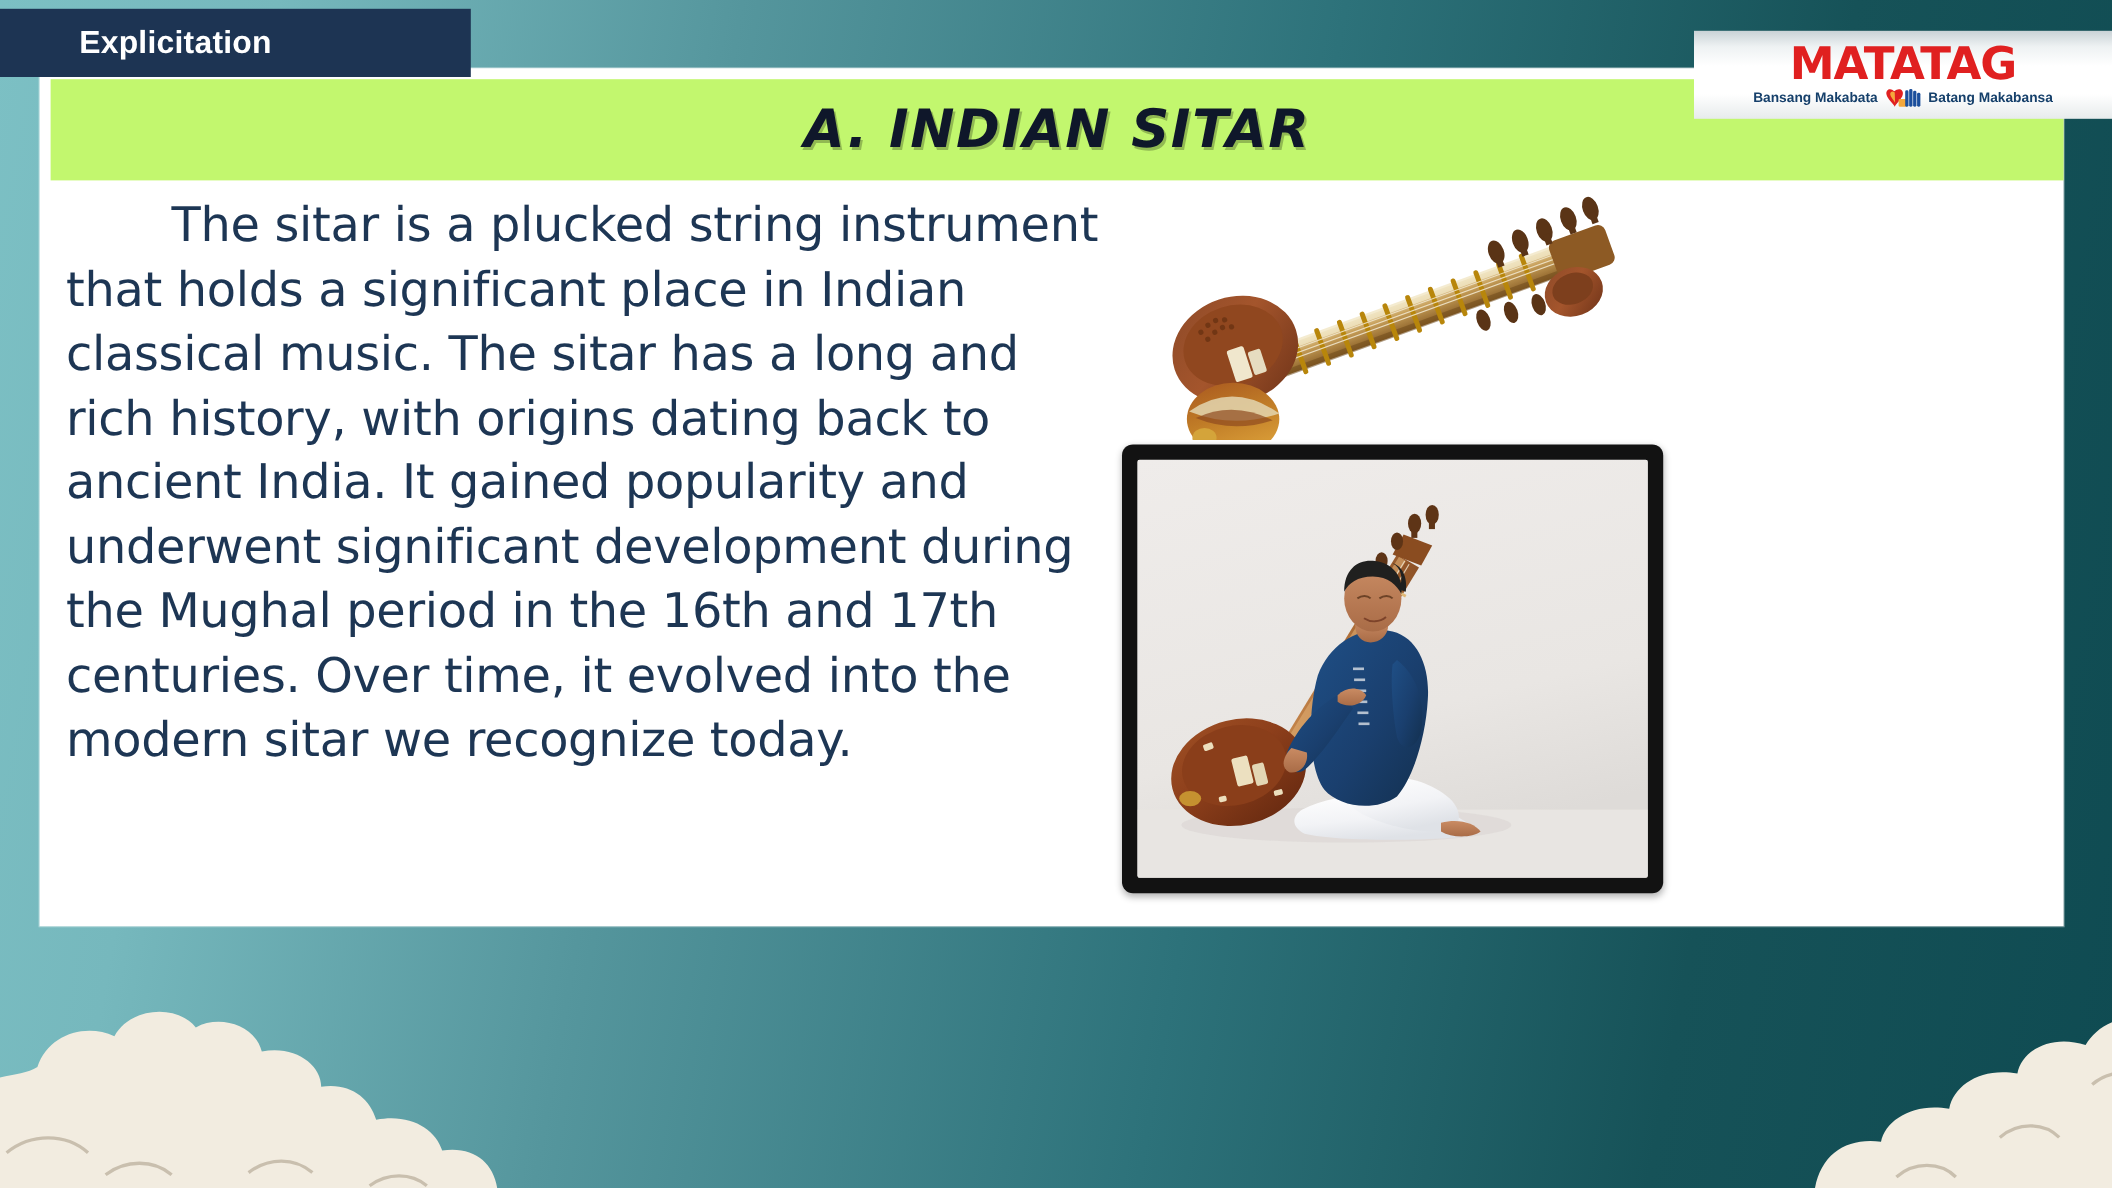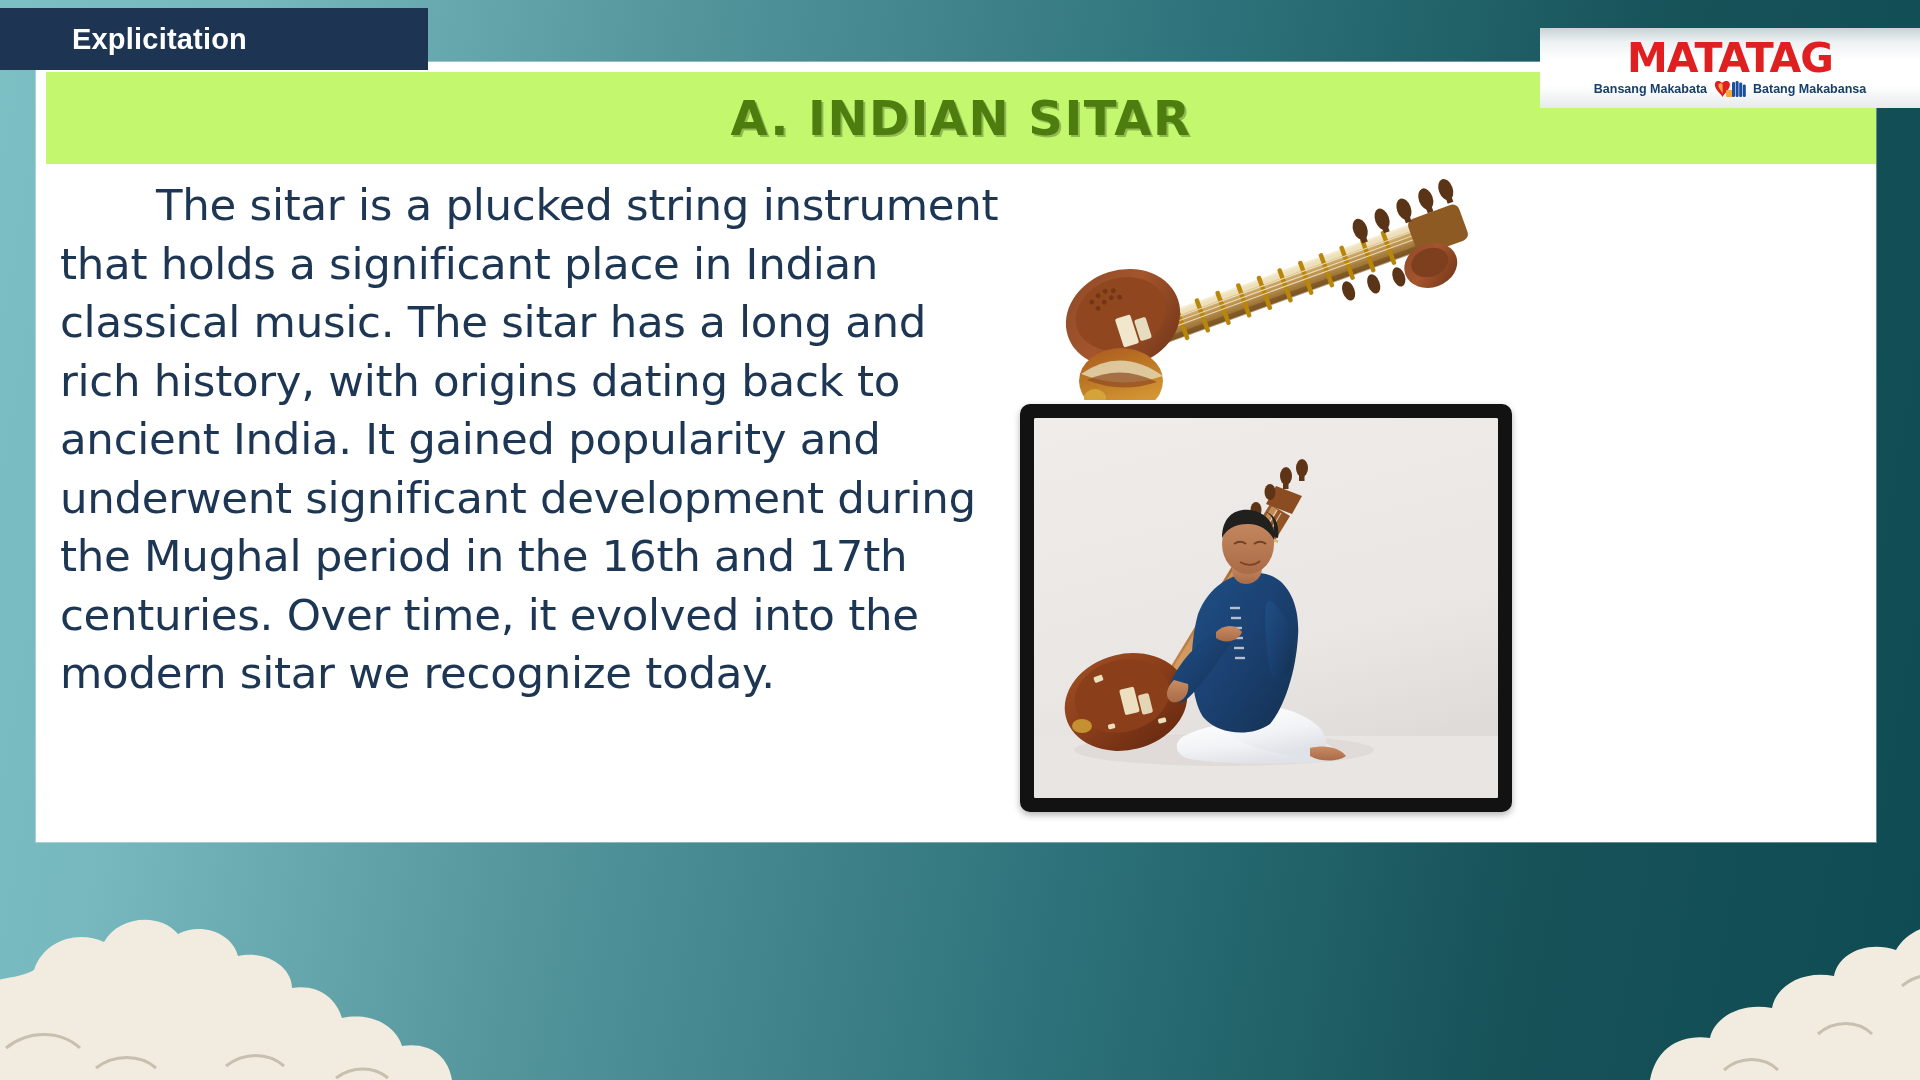--- a/index.html
+++ b/index.html
@@ -55,22 +55,22 @@
   .heartmark { display:inline-block; width:34px; height:20px; position:relative; }
 
   
   #banner {
     position:absolute; left:46px; top:72px; width:1830px; height:92px;
     background:#c2f76e; z-index:5;
     display:flex; align-items:center; justify-content:center;
   }
   #banner .title {
     font-family:"DejaVu Sans", sans-serif;
-    font-size:48px; font-weight:bold; 
-    color:#4d7c0f; letter-spacing:1.5px;
+    font-size:48px; font-weight:bold; font-style:italic;
+    color:#0f172a; letter-spacing:1.5px;
     text-shadow:2px 2px 0 rgba(0,0,0,.25);
   }
 
   
   #paragraph {
     position:absolute; left:60px; top:176px; width:940px;
     z-index:6;
     color:#1d3654;
     font-family:"DejaVu Sans", sans-serif;
     font-size:43.5px; line-height:58.5px;

